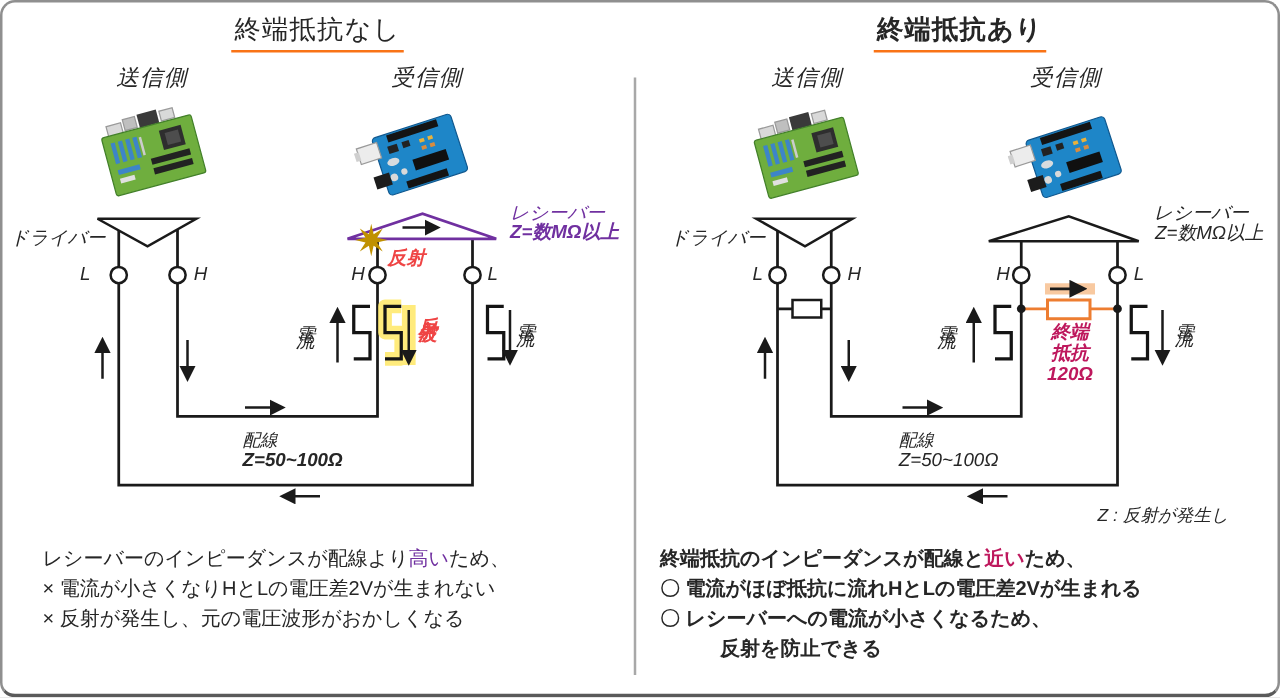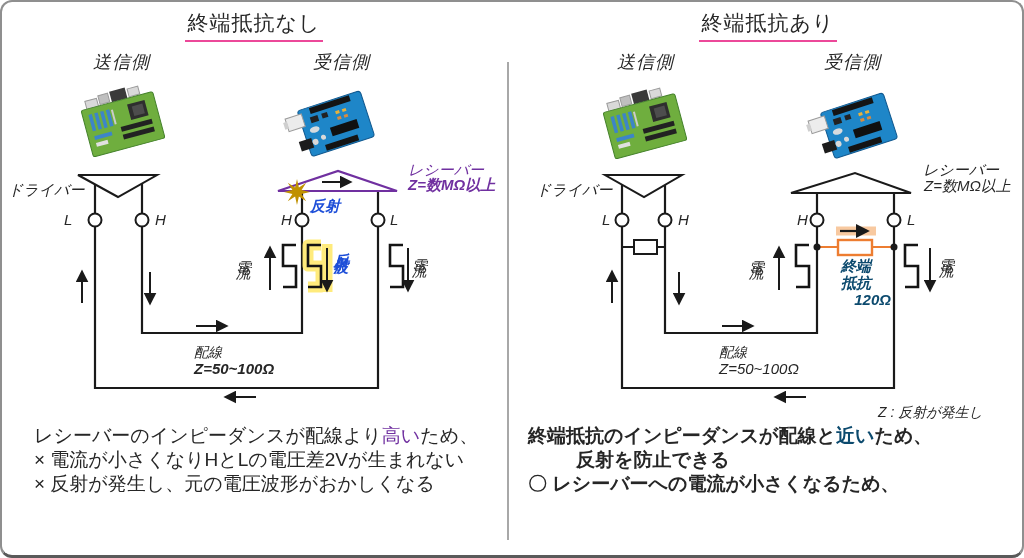--- a/index.html
+++ b/index.html
@@ -5,36 +5,36 @@
   html,body{margin:0;padding:0;background:#fff;}
   body{font-family:"Liberation Sans","DejaVu Sans",sans-serif;color:#262626;}
   #stage{position:relative;width:1024px;height:558px;background:#fff;overflow:hidden;}
   .frame{position:absolute;inset:0;border:2px solid #8f8f8f;border-bottom:3px solid #5a5a5a;border-radius:12px;pointer-events:none;}
   .divider{position:absolute;left:507px;top:62px;width:2px;height:478px;background:#a8a8a8;}
   .panel{position:absolute;top:0;height:558px;}
   #panel-left{left:0;width:508px;}
   #panel-right{left:512px;width:512px;}
   .abs{position:absolute;white-space:nowrap;font-style:italic;}
   .title-wrap{position:absolute;top:9px;left:0;width:100%;text-align:center;}
-  .title{display:inline-block;font-size:21px;letter-spacing:1px;border-bottom:2px solid #ec4899;padding:0 3px 3px 3px;}
-  #panel-right .title{font-weight:normal;}
+  .title{display:inline-block;font-size:21px;letter-spacing:1px;border-bottom:2px solid #f97316;padding:0 3px 3px 3px;}
+  #panel-right .title{font-weight:bold;}
   .side-label{font-size:18px;letter-spacing:1px;}
   .lbl{font-size:15px;}
   .lbl-sm{font-size:14px;}
   .bold{font-weight:bold;}
   .purple{color:#7030A0;}
-  .gold{color:#1d4ed8;}
-  .orange{color:#0c4a6e;}
+  .gold{color:#ef4444;}
+  .orange{color:#be185d;}
   .vtext{writing-mode:vertical-rl;text-orientation:upright;letter-spacing:3px;line-height:1;}
-  .notes{position:absolute;top:424px;font-size:19px;line-height:24px;}
+  .notes{position:absolute;top:436px;font-size:16px;line-height:24px;}
   #panel-left .notes{left:34px;}
   #panel-right .notes{left:16px;font-weight:bold;}
   .note-indent{padding-left:48px;}
   .term-label{width:38px;word-break:break-all;text-align:center;line-height:1.15;}
-  .term-value{width:70px;text-align:right;}
+  .term-value{width:70px;text-align:center;}
   svg{position:absolute;left:0;top:0;}
   .board{position:absolute;}
 </style>
 </head>
 <body>
 
 <div id="stage">
 
   <div class="panel" id="panel-left">
     <div class="title-wrap">
@@ -252,20 +252,21 @@
     <div class="abs lbl vtext" style="left:237px;top:249px;">電流</div>
     <div class="abs lbl vtext" style="left:427px;top:247px;">電流</div>
     <div class="abs lbl orange bold term-label" style="left:325px;top:257px;white-space:normal;">終端抵抗</div>
     <div class="abs lbl orange bold term-value" style="left:309px;top:291px;">120Ω</div>
     <div class="abs lbl-sm" style="left:207px;top:344px;">配線</div>
     <div class="abs lbl" style="left:207px;top:360px;">Z=50~100Ω</div>
     <div class="abs lbl-sm" style="left:366px;top:404px;">Z : 反射が発生し</div>
 
     <div class="notes">
       <div class="note-line"><span>終端抵抗のインピーダンスが配線と</span><span class="orange">近い</span><span>ため、</span></div>
+      <div class="note-line">〇 電流がほぼ抵抗に流れHとLの電圧差2Vが生まれる</div>
+      <div class="note-line">〇 レシーバーへの電流が小さくなるため、</div>
       <div class="note-line note-indent">反射を防止できる</div>
-      <div class="note-line">〇 レシーバーへの電流が小さくなるため、</div>
     </div>
   </div>
 
   <div class="divider"></div>
   <div class="frame"></div>
 </div>
 
 </body></html>

